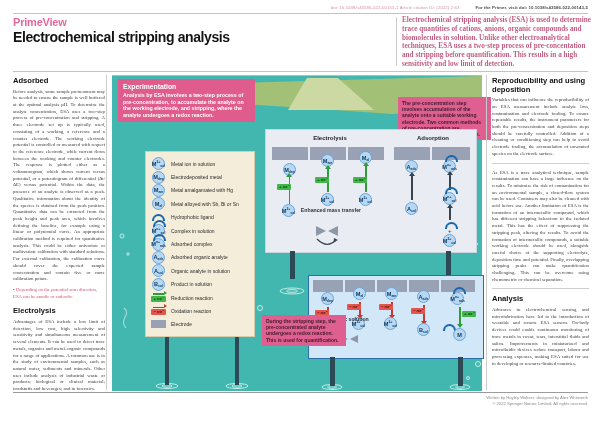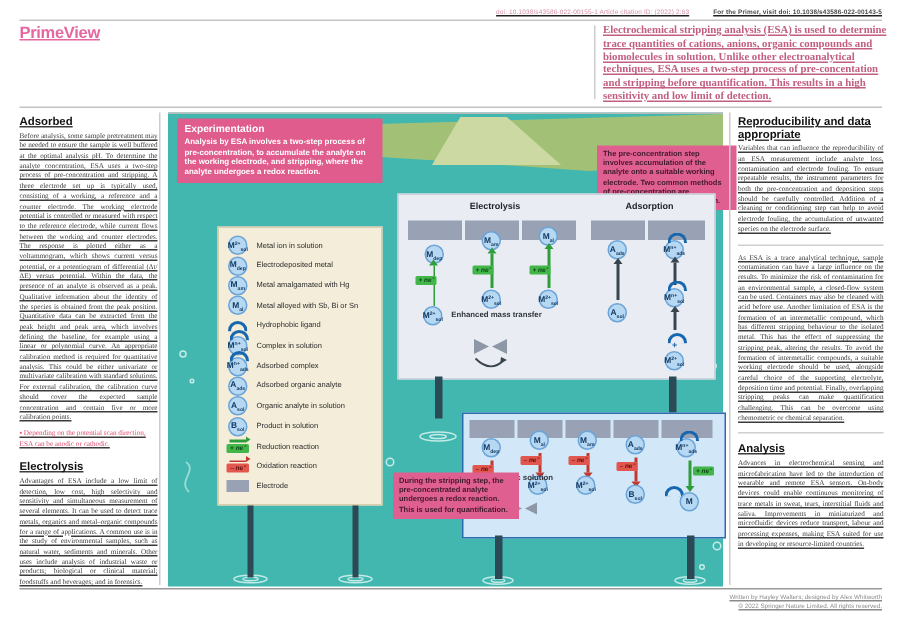--- a/index.html
+++ b/index.html
@@ -1,18 +1,18 @@
 <!DOCTYPE html>
 <html><head>
 <meta charset="utf-8">
 <style>
   html,body{margin:0;padding:0;background:#888;}
   .page{position:relative;width:600px;height:424px;background:#ffffff;overflow:hidden;
         font-family:"Liberation Sans",sans-serif;color:#222;}
-  .abs{position:absolute;text-decoration:underline;}
+  .abs{position:absolute;}
   sup,sub{line-height:0;}
 
   
   .meta{top:5px;left:13px;width:575px;display:flex;justify-content:flex-end;gap:16px;
         font-size:4.3px;letter-spacing:.1px;}
   .meta .cit{color:#d790ab;}
   .meta .prim{color:#4a4a4a;font-weight:bold;}
   .rule{background:#c4c4c4;height:1px;}
   .kicker{left:13px;top:16px;font-size:11px;font-weight:bold;color:#e5679f;letter-spacing:-.2px;}
   .title{left:13px;top:29px;font-size:14px;font-weight:800;color:#141414;letter-spacing:-.4px;}
@@ -95,20 +95,21 @@
 
 <div class="page">
 
   <div class="abs meta">
     <span class="cit">doi: 10.1038/s43586-022-00155-1  Article citation ID: (2022) 2:63</span>
     <span class="prim">For the Primer, visit doi: 10.1038/s43586-022-00143-5</span>
   </div>
   <div class="abs rule" style="left:13px;top:13px;width:575px;"></div>
 
   <div class="abs kicker">PrimeView</div>
+  <div class="abs title">Electrochemical stripping analysis</div>
   <div class="abs vdiv" style="left:396px;top:17px;height:49px;"></div>
   <div class="abs intro">Electrochemical stripping analysis (ESA) is used to determine trace quantities of cations, anions, organic compounds and biomolecules in solution. Unlike other electroanalytical techniques, ESA uses a two-step process of pre-concentation and stripping before quantification. This results in a high sensitivity and low limit of detection.</div>
   <div class="abs rule" style="left:13px;top:71px;width:575px;"></div>
 
   <div class="abs col" style="left:13px;top:77px;width:92px;">
     <h2>Adsorbed</h2>
     <p>Before analysis, some sample pretreatment may be needed to ensure the sample is well buffered at the optimal analysis pH. To determine the analyte concentration, ESA uses a two-step process of pre-concentration and stripping. A three electrode set up is typically used, consisting of a working, a reference and a counter electrode. The working electrode potential is controlled or measured with respect to the reference electrode, while current flows between the working and counter electrodes. The response is plotted either as a voltammogram, which shows current versus potential, or a potentiogram of differential (Δt/ΔE) versus potential. Within the data, the presence of an analyte is observed as a peak. Qualitative information about the identity of the species is obtained from the peak position. Quantitative data can be extracted from the peak height and peak area, which involves defining the baseline, for example using a linear or polynomial curve. An appropriate calibration method is required for quantitative analysis. This could be either univariate or multivariate calibration with standard solutions. For external calibration, the calibration curve should cover the expected sample concentration and contain five or more calibration points.</p>
     <div class="note">▪ Depending on the potential scan direction, ESA can be anodic or cathodic.</div>
     <h2 style="margin-top:7px;">Electrolysis</h2>
     <p>Advantages of ESA include a low limit of detection, low cost, high selectivity and sensitivity and simultaneous measurement of several elements. It can be used to detect trace metals, organics and metal–organic compounds for a range of applications. A common use is in the study of environmental samples, such as natural water, sediments and minerals. Other uses include analysis of industrial waste or products; biological or clinical material; foodstuffs and beverages; and in forensics.</p>
@@ -345,21 +346,21 @@
     </div>
     <div class="leg" style="left:218px;top:281px;height:29px;width:5px;"></div>
     <div class="leg" style="left:346px;top:281px;height:29px;width:5px;"></div>
 
     <div class="callout" style="left:150px;top:239px;width:76px;">During the stripping step, the pre-concentrated analyte undergoes a redox reaction. This is used for quantification.</div>
   </div>
 
   <div class="abs vdiv" style="left:486px;top:75px;height:315px;"></div>
 
   <div class="abs col" style="left:492px;top:77px;width:97px;">
-    <h2>Reproducibility and data appropriate</h2>
+    <h2>Reproducibility and using deposition</h2>
     <p>Variables that can influence the reproducibility of an ESA measurement include analyte loss, contamination and electrode fouling. To ensure repeatable results, the instrument parameters for both the pre-concentration and deposition steps should be carefully controlled. Addition of a cleaning or conditioning step can help to avoid electrode fouling, the accumulation of unwanted species on the electrode surface.</p>
     <div class="rrule"></div>
     <p>As ESA is a trace analytical technique, sample contamination can have a large influence on the results. To minimize the risk of contamination for an environmental sample, a closed-flow system can be used. Containers may also be cleaned with acid before use. Another limitation of ESA is the formation of an intermetallic compound, which has different stripping behaviour to the isolated metal. This has the effect of suppressing the stripping peak, altering the results. To avoid the formation of intermetallic compounds, a suitable working electrode should be used, alongside careful choice of the supporting electrolyte, deposition time and potential. Finally, overlapping stripping peaks can make quantification challenging. This can be overcome using chemometric or chemical separation.</p>
     <div class="rrule"></div>
     <h2>Analysis</h2>
     <p>Advances in electrochemical sensing and microfabrication have led to the introduction of wearable and remote ESA sensors. On-body devices could enable continuous monitoring of trace metals in sweat, tears, interstitial fluids and saliva. Improvements in miniaturized and microfluidic devices reduce transport, labour and processing expenses, making ESA suited for use in developing or resource-limited countries.</p>
   </div>
 
   <div class="abs rule" style="left:13px;top:392px;width:575px;background:#9a9a9a;"></div>
   <div class="abs credits">

